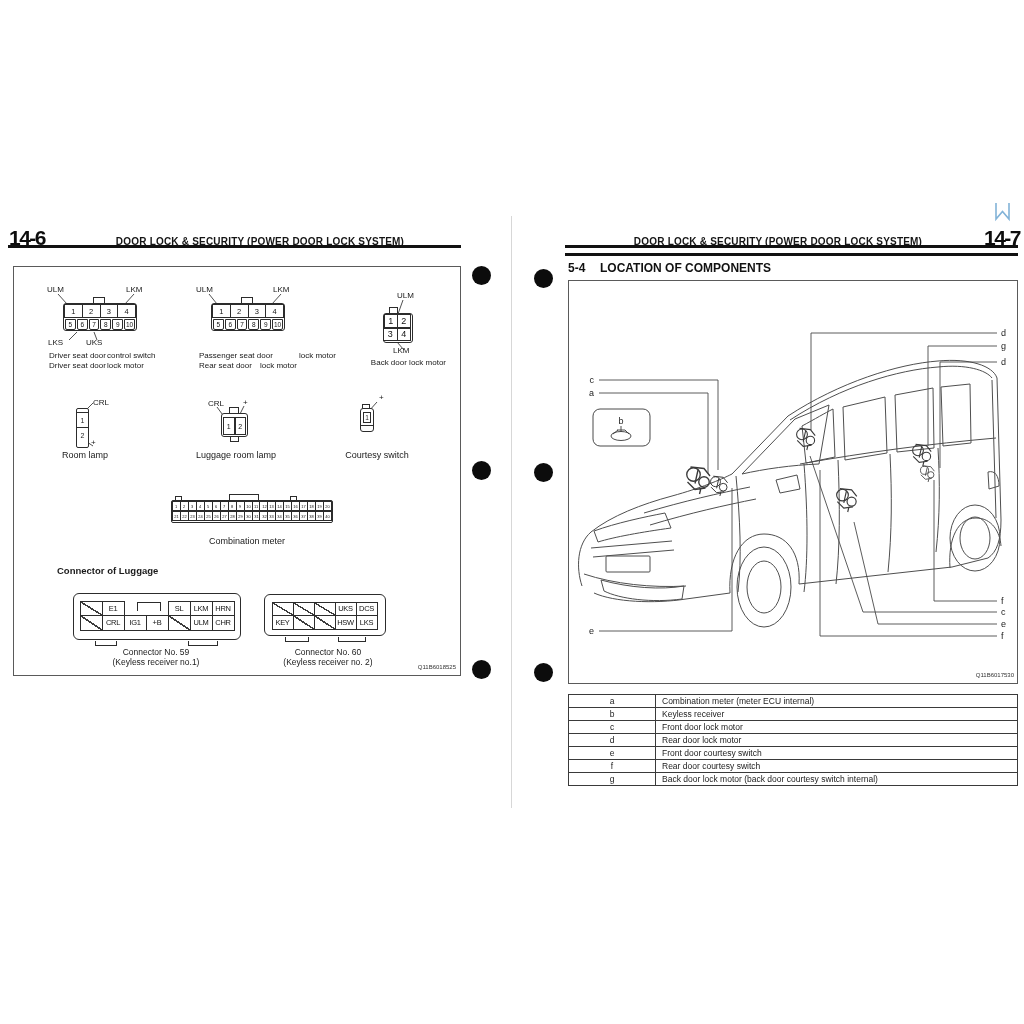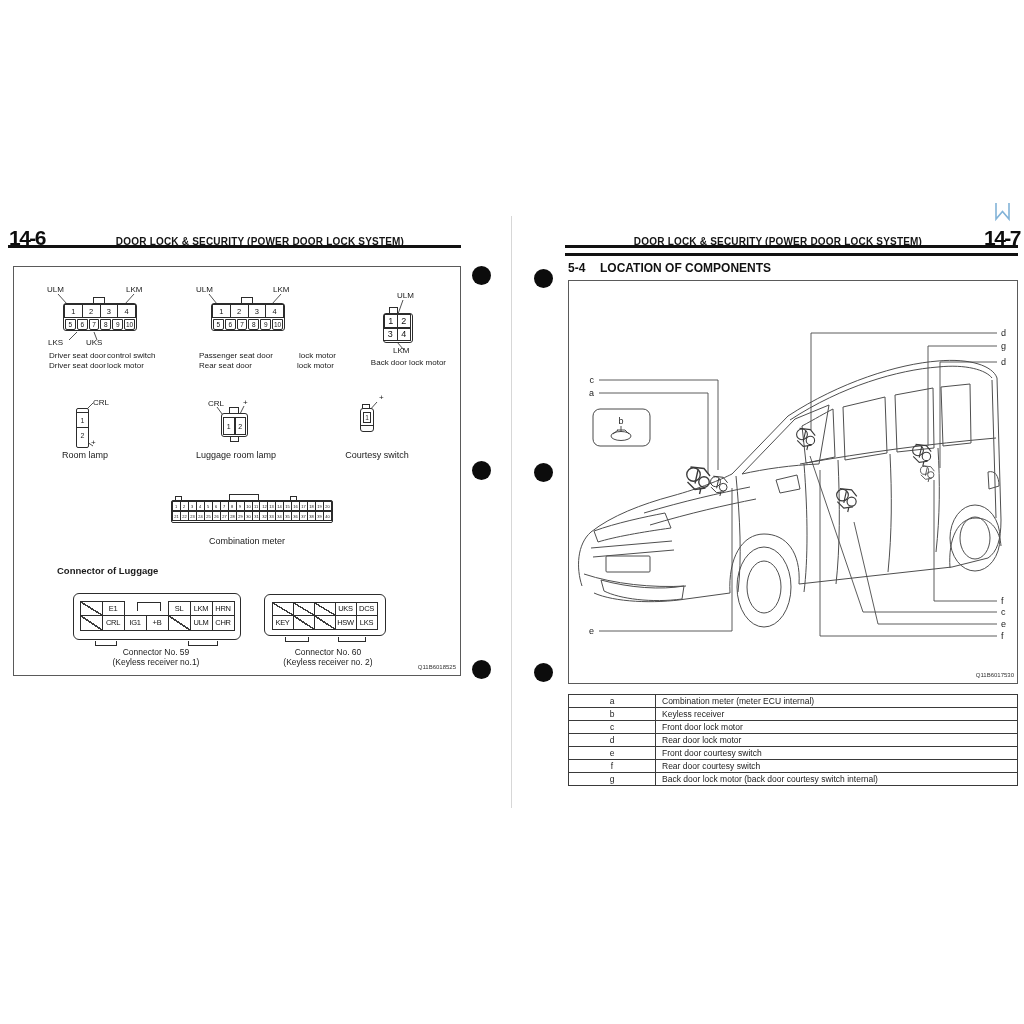--- a/index.html
+++ b/index.html
@@ -165,21 +165,21 @@
         <div class="pcs" style="flex: 1 1 0%;">
           <span>9</span>
         </div>
         <div class="pcs" style="flex: 1 1 0%;">
           <span>10</span>
         </div>
       </div>
   </div>
   <div class="abs cap" id="capB" style="left:199px; top:351px; line-height:10px;">
       <div><span style="display: inline-block; width: 100px;">Passenger seat door</span><span>lock motor</span></div>
-      <div><span style="display: inline-block; width: 98px;">Rear seat door</span><span>lock motor</span></div>
+      <div><span style="display: inline-block; width: 61px;">Rear seat door</span><span>lock motor</span></div>
     </div>
 
   <div class="abs lbl" style="left:397px; top:291px;">ULM</div>
   <div class="abs tab" style="left:389px; top:307px; width:9px; height:7px;"></div>
   <div class="abs shell" style="left:383px; top:313px; width:30px; height:30px;">
     <div id="connC-grid" style="display:grid; grid-template-columns:13.5px 13.5px; grid-template-rows:13.5px 13.5px;">
         <div class="pc" style="font-size: 9px;">1</div>
         <div class="pc" style="font-size: 9px;">2</div>
         <div class="pc" style="font-size: 9px;">3</div>
         <div class="pc" style="font-size: 9px;">4</div>

